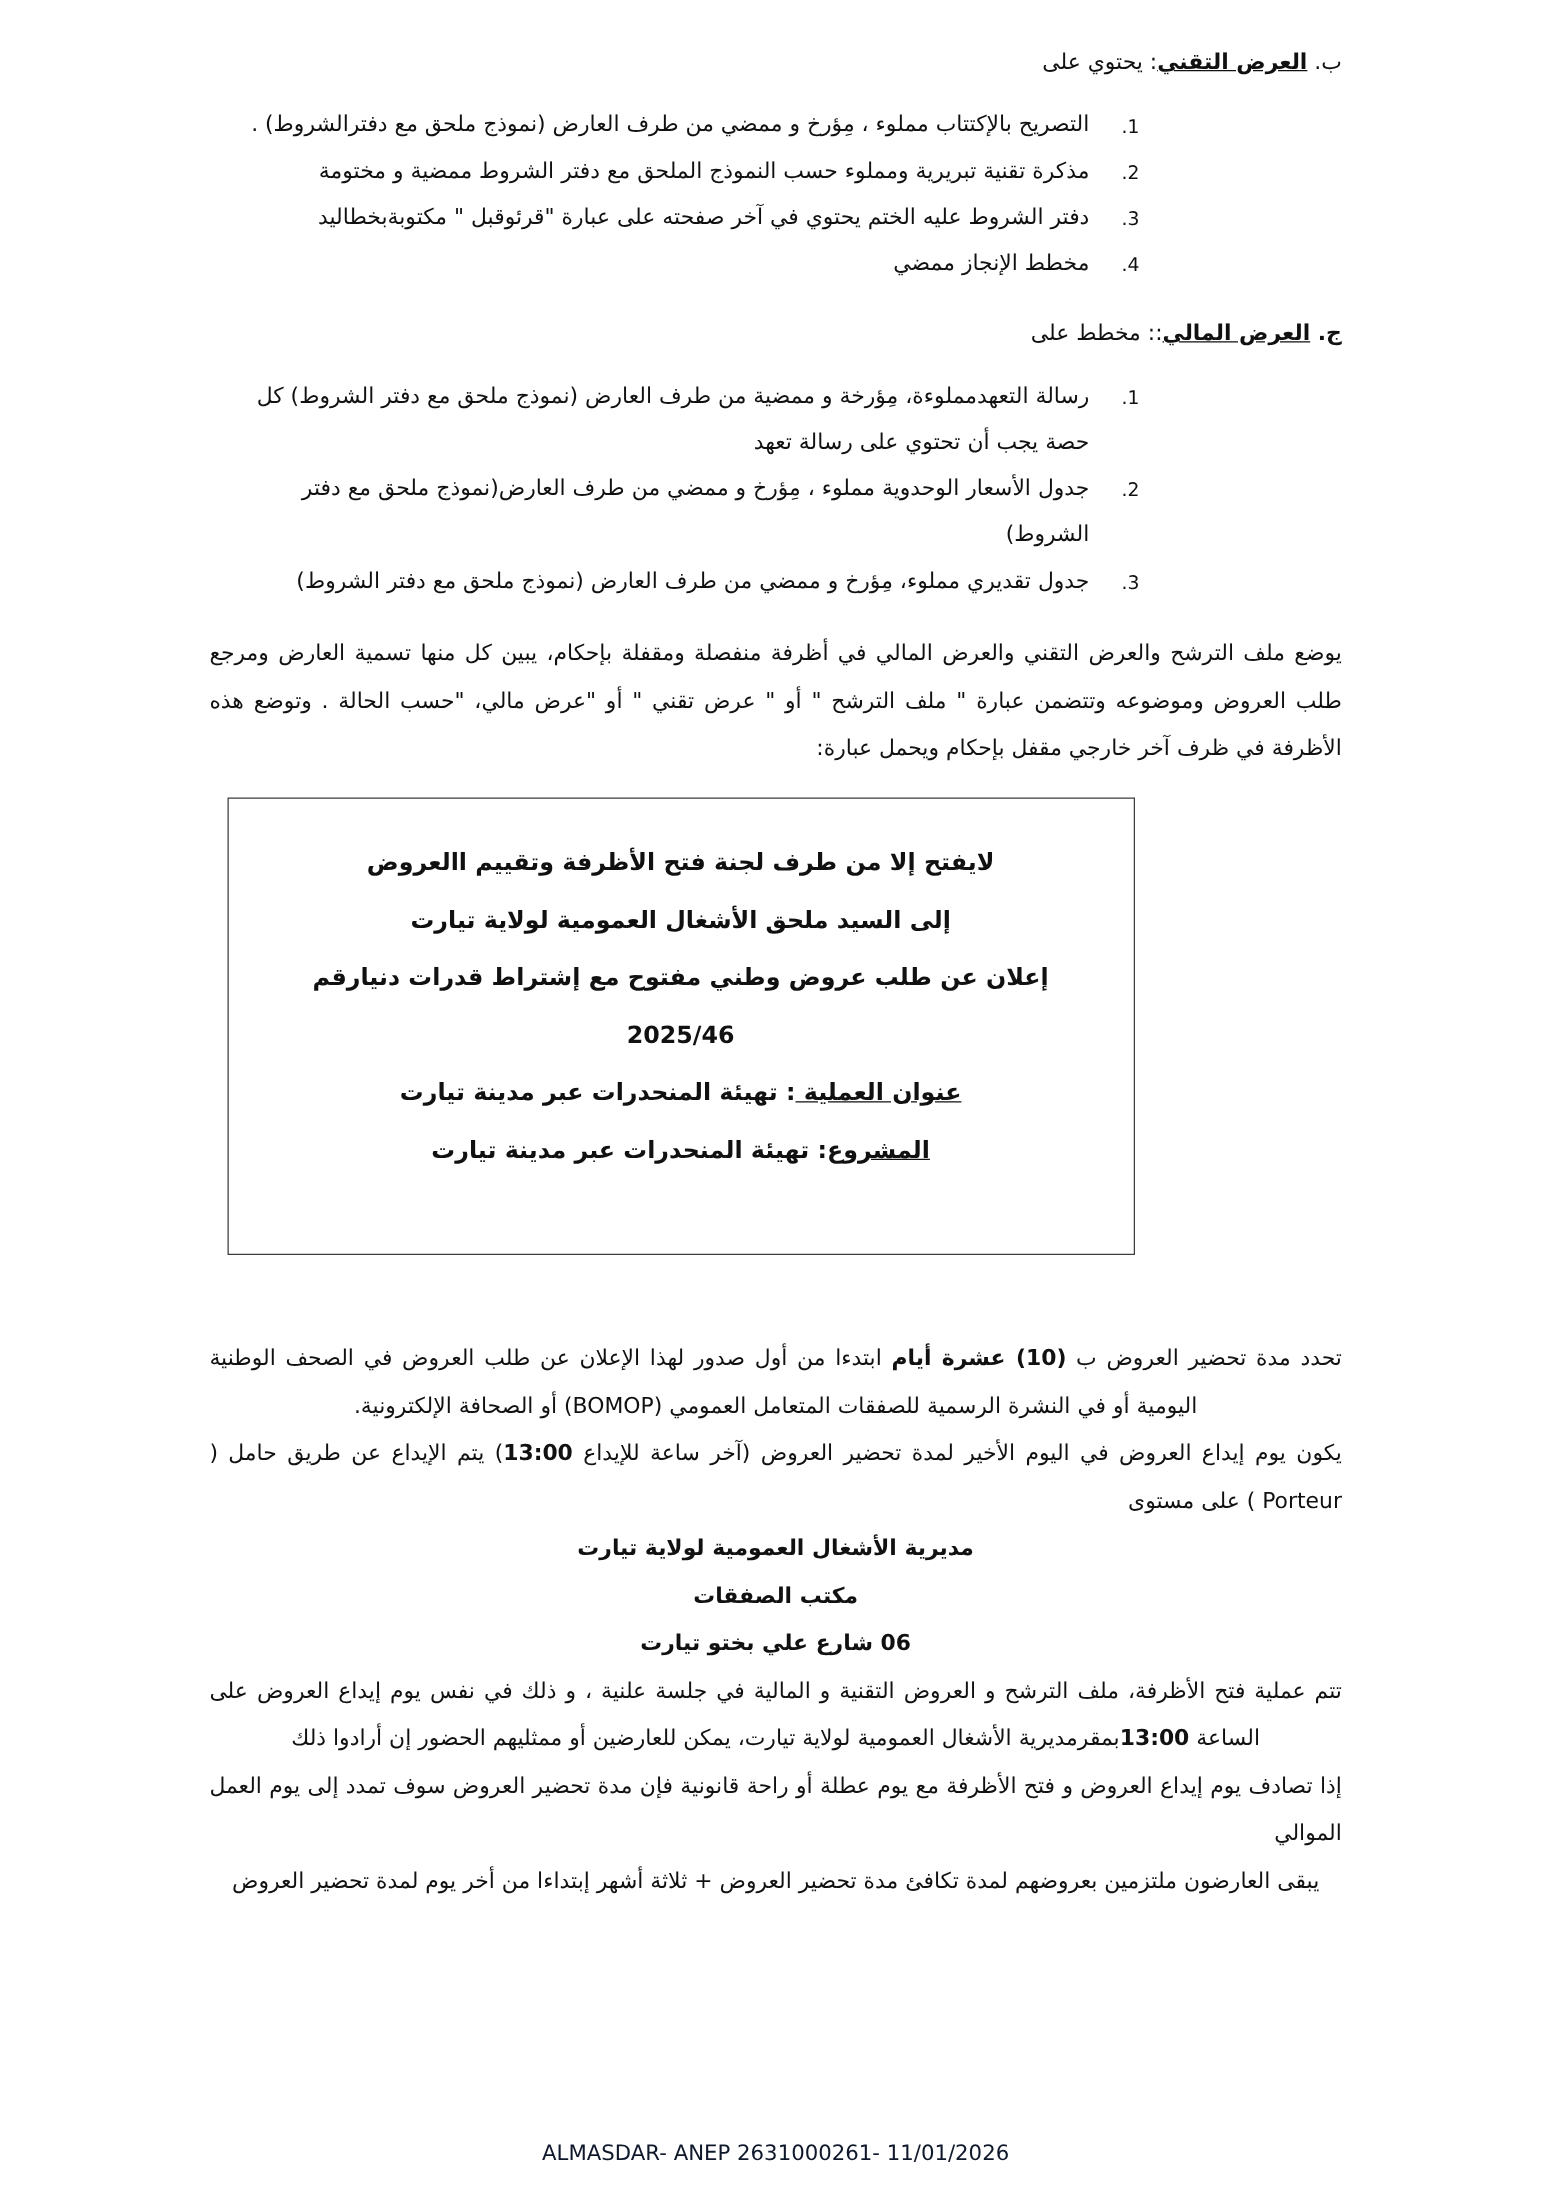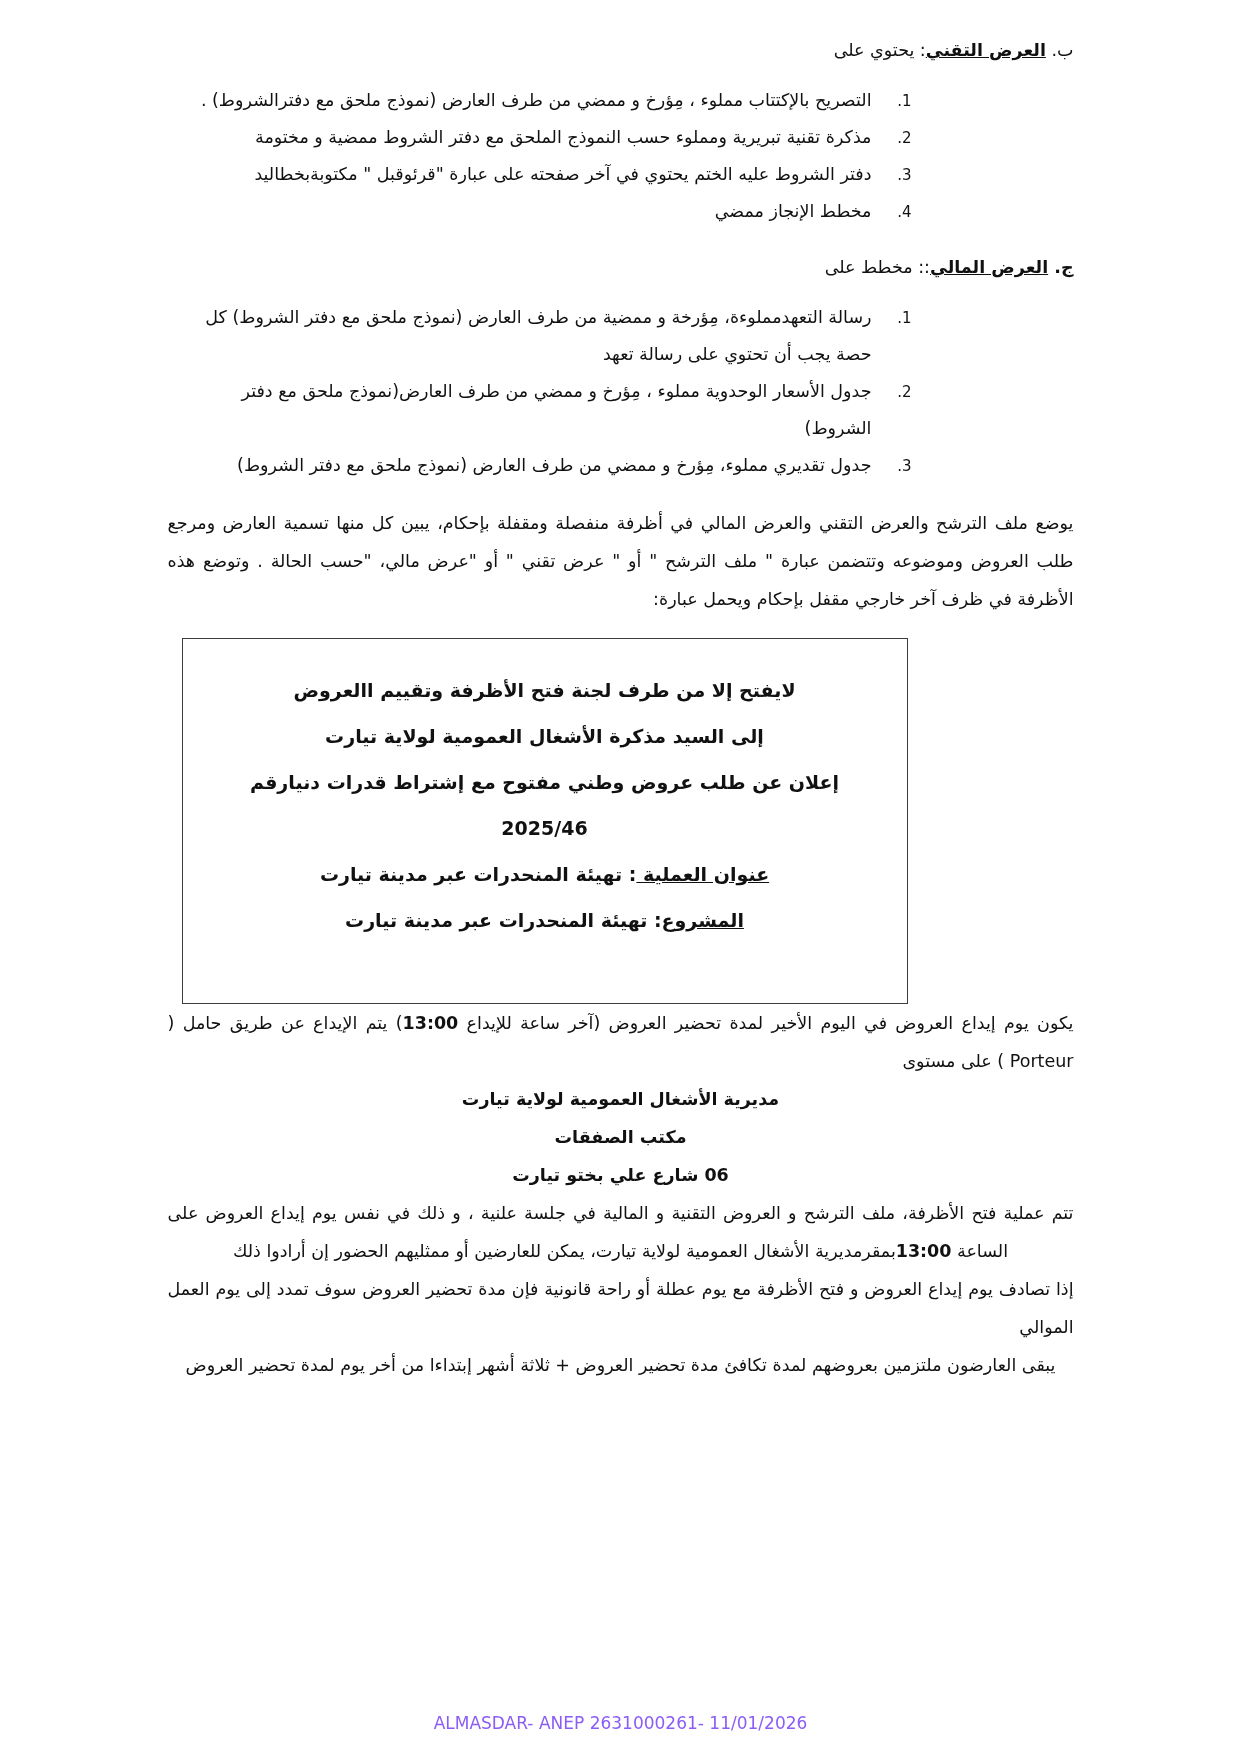--- a/index.html
+++ b/index.html
@@ -32,21 +32,21 @@
     margin:20px 166px 0 14px;
     padding:28px 24px 60px 24px;
     text-align:center; font-weight:bold; font-size:19px;
   }
   .notice-box p { line-height:46px; }
   .mt-sm { margin-top:5px; }
   .mt-md { margin-top:8px; }
   .mt-gap { margin-top:64px; }
   .footer {
     margin-top:auto; text-align:center; direction:ltr;
-    font-family:"DejaVu Sans", sans-serif; font-size:17px; color:#8b5cf6;
+    font-family:"DejaVu Sans", sans-serif; font-size:17px; color:#0f172a;
   }
 </style>
 </head>
 <body>
 
 <div class="page">
 
   <p class="heading"><span>ب. </span><span class="hd-title">العرض التقني</span><span>: يحتوي على</span></p>
 
   <ol class="doc-list">
@@ -61,26 +61,27 @@
   <ol class="doc-list">
     <li>رسالة التعهدمملوءة، مِؤرخة و  ممضية من طرف العارض (نموذج ملحق  مع دفتر الشروط) كل حصة يجب أن تحتوي على رسالة تعهد</li>
     <li>جدول الأسعار الوحدوية مملوء ، مِؤرخ و ممضي من طرف العارض(نموذج ملحق  مع دفتر الشروط)</li>
     <li>جدول تقديري مملوء، مِؤرخ و ممضي من طرف العارض (نموذج ملحق  مع دفتر الشروط)</li>
   </ol>
 
   <p class="just mt-md">يوضع ملف الترشح والعرض التقني والعرض المالي في أظرفة منفصلة ومقفلة بإحكام، يبين كل منها تسمية العارض ومرجع طلب العروض وموضوعه وتتضمن عبارة " ملف الترشح "  أو " عرض تقني "  أو "عرض مالي، "حسب الحالة . وتوضع هذه الأظرفة في ظرف آخر خارجي مقفل بإحكام ويحمل عبارة:</p>
 
   <div class="notice-box">
     <p>لايفتح إلا من طرف لجنة فتح الأظرفة  وتقييم االعروض</p>
-    <p>إلى السيد مذكرة الأشغال العمومية لولاية تيارت</p>
+    <p>إلى السيد ملحق الأشغال العمومية لولاية تيارت</p>
     <p>إعلان عن طلب عروض وطني مفتوح مع إشتراط قدرات دنيارقم 2025/46</p>
     <p><span class="u">عنوان العملية </span><span>: تهيئة المنحدرات عبر مدينة تيارت</span></p>
     <p><span class="u">المشروع</span><span>: تهيئة المنحدرات عبر مدينة تيارت</span></p>
   </div>
 
+  <p class="just last-center mt-gap"><span>تحدد مدة تحضير العروض ب </span><span class="b">(10) عشرة  أيام</span><span>  ابتدءا من أول صدور لهذا الإعلان عن طلب العروض في الصحف الوطنية اليومية أو في النشرة الرسمية للصفقات المتعامل العمومي (BOMOP) أو الصحافة الإلكترونية.</span></p>
 
   <p class="just"><span>يكون يوم إيداع العروض في اليوم الأخير لمدة تحضير العروض (آخر ساعة للإيداع </span><span class="b">13:00</span><span>) يتم الإيداع عن طريق حامل ( Porteur ) على مستوى</span></p>
 
   <div>
     <p class="center-b">مديرية الأشغال  العمومية لولاية تيارت</p>
     <p class="center-b">مكتب الصفقات</p>
     <p class="center-b">06 شارع علي بختو تيارت</p>
   </div>
 
   <p class="just last-center"><span>تتم عملية فتح الأظرفة، ملف الترشح و العروض  التقنية و المالية في جلسة علنية ، و ذلك في نفس يوم إيداع العروض على الساعة </span><span class="b">13:00</span><span>بمقرمديرية الأشغال العمومية لولاية تيارت، يمكن للعارضين أو ممثليهم الحضور إن أرادوا ذلك</span></p>

